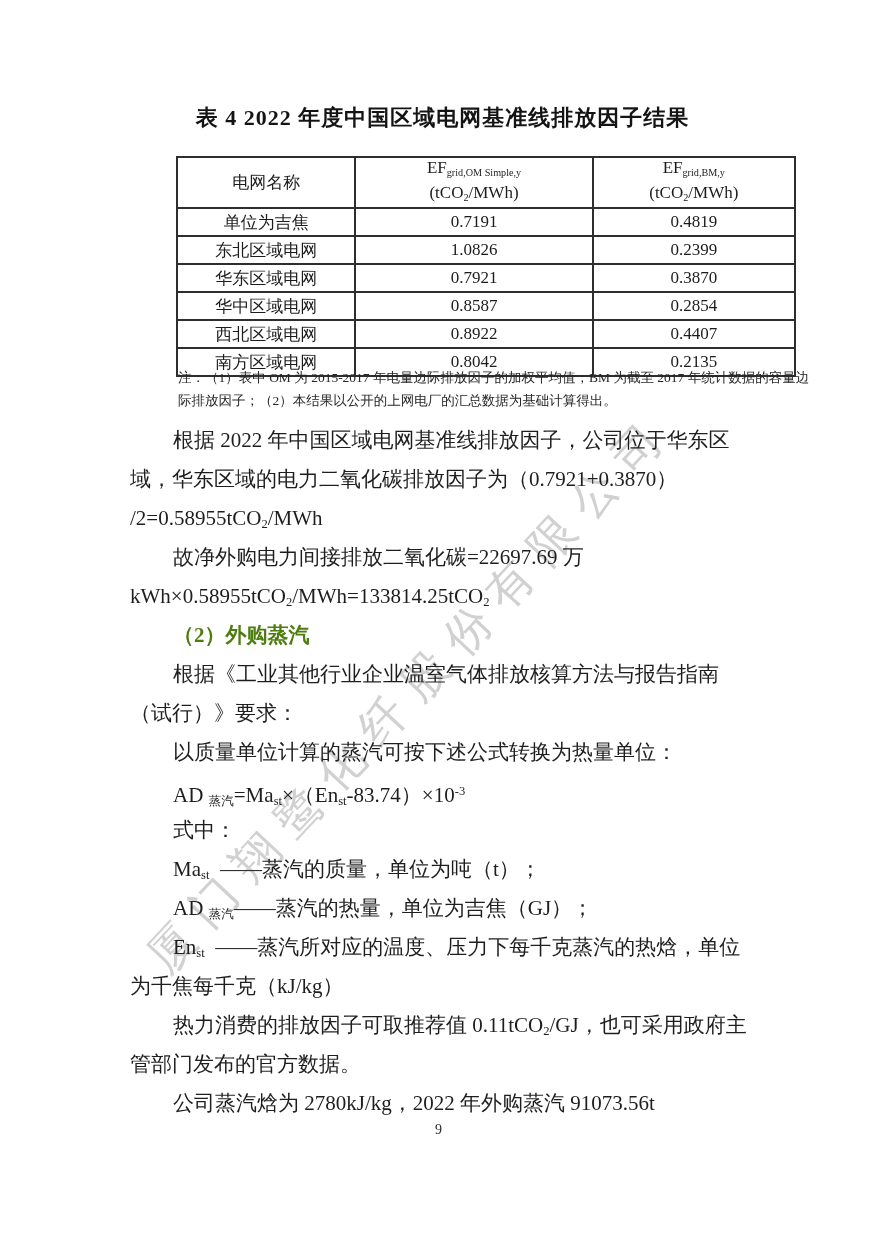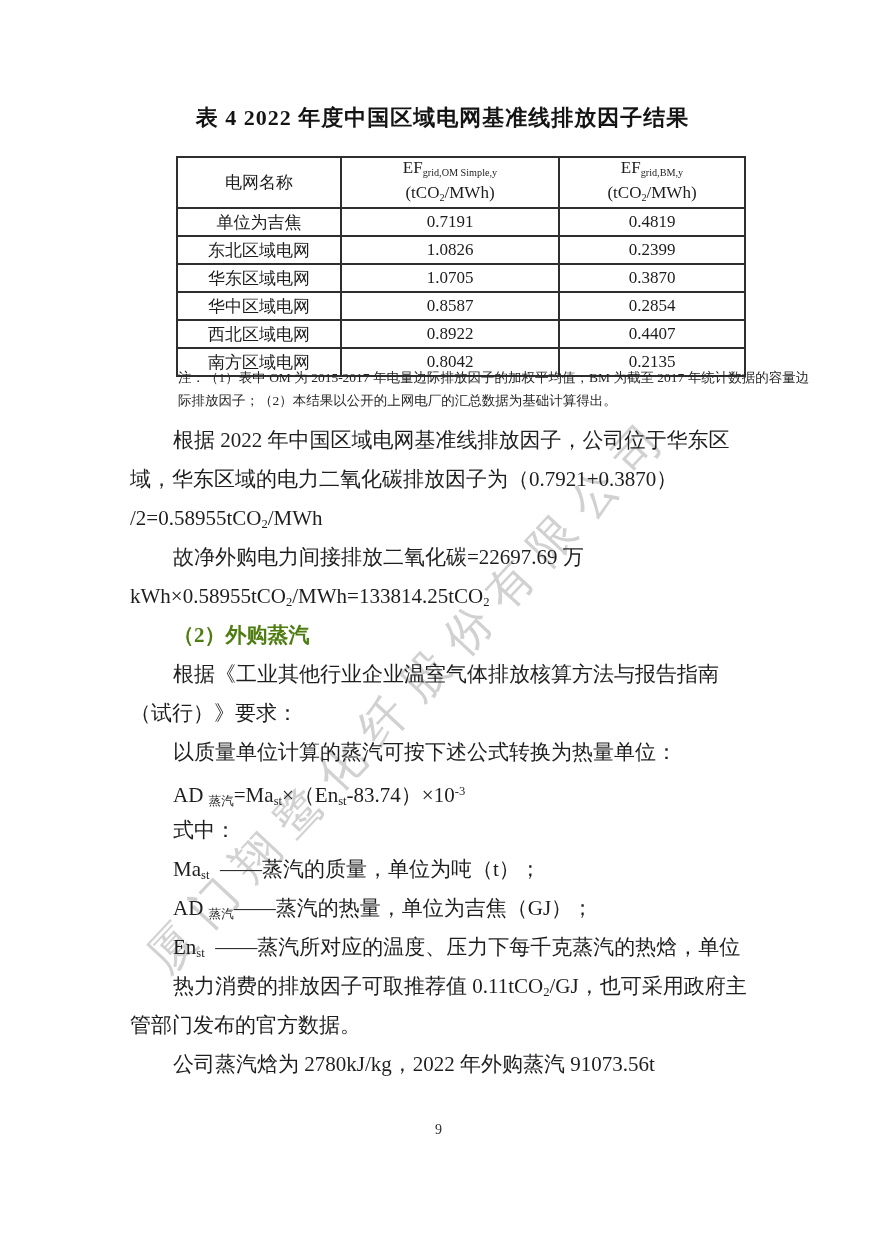--- a/index.html
+++ b/index.html
@@ -12,21 +12,21 @@
     position:absolute;left:30px;top:662px;width:760px;
     text-align:center;font-size:46px;letter-spacing:16px;white-space:nowrap;
     color:#b5b5b5;opacity:.62;transform:rotate(-47deg);transform-origin:center;
     z-index:1;pointer-events:none;
   }
   .content{position:relative;z-index:2;}
   .doc-title{
     position:absolute;left:8px;right:0;top:103px;margin:0;
     text-align:center;font-size:22px;font-weight:bold;color:#141414;letter-spacing:1px;
   }
-  .tbl-wrap{position:absolute;left:176px;top:156px;width:568px;}
+  .tbl-wrap{position:absolute;left:176px;top:156px;width:620px;}
   table.ef{border-collapse:collapse;width:100%;table-layout:fixed;}
   table.ef th,table.ef td{
     border:2px solid #2e2e2e;text-align:center;vertical-align:middle;
     color:#1c1c1c;padding:0;
   }
   table.ef th{font-weight:normal;height:44px;font-size:17px;line-height:20px;}
   table.ef td{height:26px;font-size:17px;}
   .hline{line-height:20px;}
   .sub{font-size:.6em;vertical-align:-0.25em;}
   .sup{font-size:.6em;vertical-align:.55em;}
@@ -78,21 +78,21 @@
               <td>0.7191</td>
               <td>0.4819</td>
             </tr>
             <tr>
               <td>东北区域电网</td>
               <td>1.0826</td>
               <td>0.2399</td>
             </tr>
             <tr>
               <td>华东区域电网</td>
-              <td>1.0705</td>
+              <td>0.7921</td>
               <td>0.3870</td>
             </tr>
             <tr>
               <td>华中区域电网</td>
               <td>0.8587</td>
               <td>0.2854</td>
             </tr>
             <tr>
               <td>西北区域电网</td>
               <td>0.8922</td>
@@ -120,20 +120,21 @@
         <div class="line"><span>kWh×0.58955tCO</span><span class="sub">2</span><span>/MWh=133814.25tCO</span><span class="sub">2</span></div>
         <div class="line indent bold"><span>（2）外购蒸汽</span></div>
         <div class="line indent"><span>根据《工业其他行业企业温室气体排放核算方法与报告指南</span></div>
         <div class="line"><span>（试行）》要求：</span></div>
         <div class="line indent"><span>以质量单位计算的蒸汽可按下述公式转换为热量单位：</span></div>
         <div class="line indent"><span>AD </span><span class="sub">蒸汽</span><span>=Ma</span><span class="sub">st</span><span>×（En</span><span class="sub">st</span><span>-83.74）×10</span><span class="sup">-3</span></div>
         <div class="line indent"><span>式中：</span></div>
         <div class="line indent"><span>Ma</span><span class="sub">st</span><span>&nbsp;&nbsp;——蒸汽的质量，单位为吨（t）；</span></div>
         <div class="line indent"><span>AD </span><span class="sub">蒸汽</span><span>——蒸汽的热量，单位为吉焦（GJ）；</span></div>
         <div class="line indent"><span>En</span><span class="sub">st</span><span>&nbsp;&nbsp;——蒸汽所对应的温度、压力下每千克蒸汽的热焓，单位</span></div>
+        <div class="line"><span>为千焦每千克（kJ/kg）</span></div>
         <div class="line indent"><span>热力消费的排放因子可取推荐值 0.11tCO</span><span class="sub">2</span><span>/GJ，也可采用政府主</span></div>
         <div class="line"><span>管部门发布的官方数据。</span></div>
         <div class="line indent"><span>公司蒸汽焓为 2780kJ/kg，2022 年外购蒸汽 91073.56t</span></div>
       </div>
 
     <div class="page-number">9</div>
 
   </div>
 </div>
 

